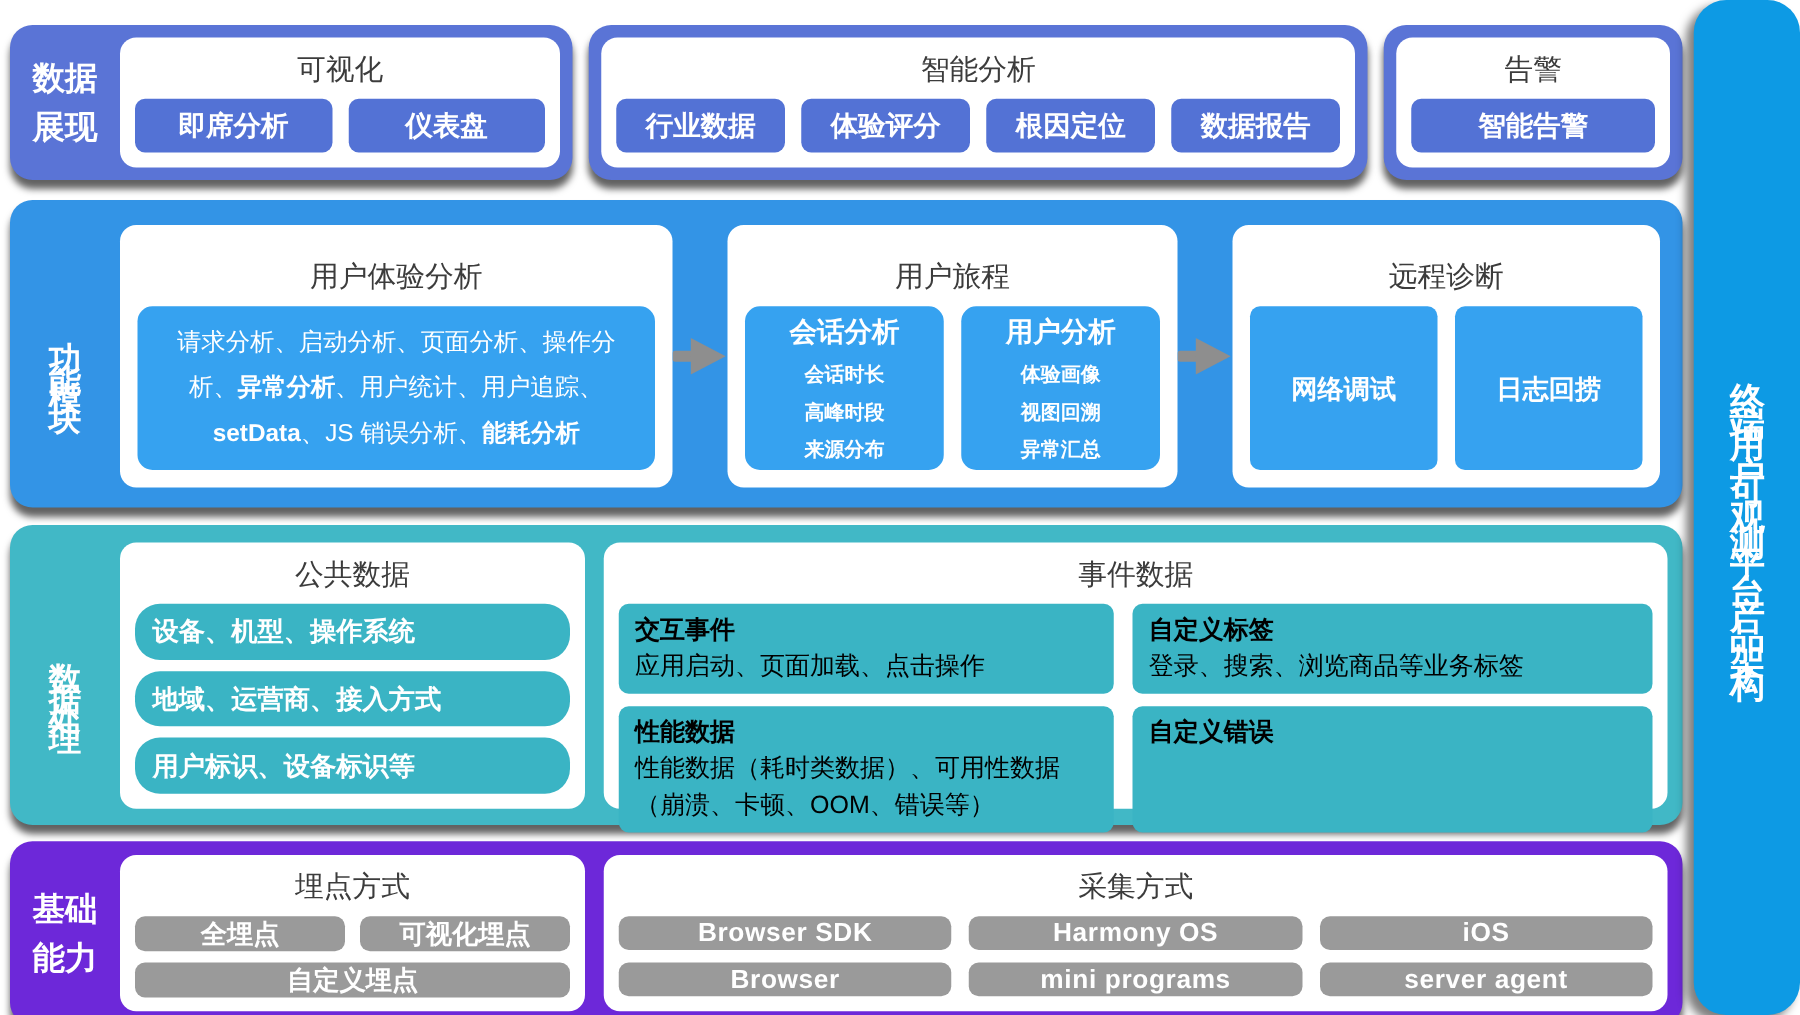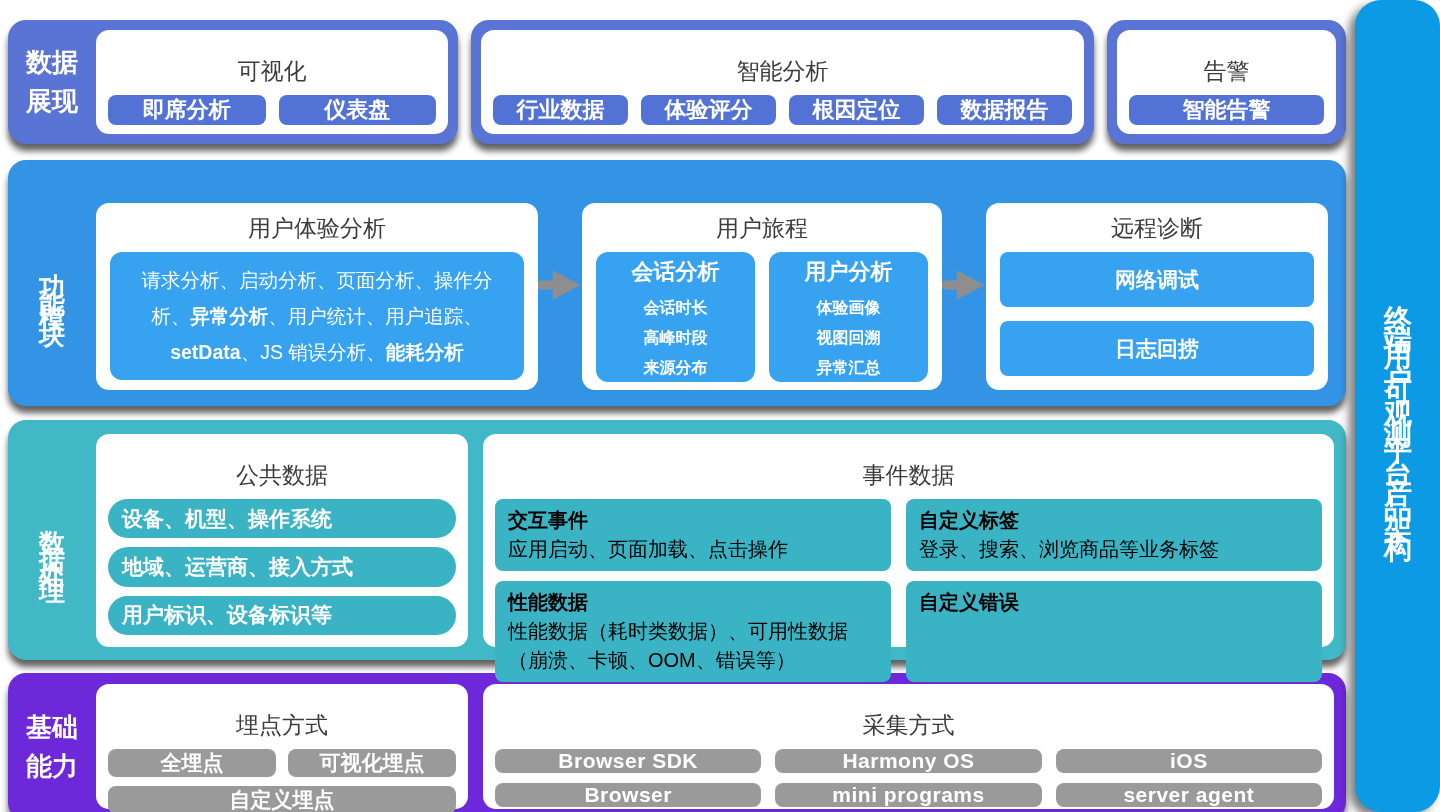--- a/index.html
+++ b/index.html
@@ -34,58 +34,58 @@
   .row1 { display: flex; gap: 13px; margin-bottom: 16px; }
   .row1 .band { height: 124px; background: #5a74d6; }
   .band-a { width: 450px; }
   .band-b { width: 623px; padding: 10px; }
   .band-c { flex: 1; padding: 10px; }
   .band-a .card { flex: 1; margin: 10px 10px 10px 0; }
 
   .card {
     background: #ffffff;
     border-radius: 13px;
-    padding: 22px 12px 12px;
+    padding: 6px 12px 12px;
     display: flex; flex-direction: column;
     width: 100%;
   }
   .card-title {
     text-align: center; font-size: 23px; color: #3c3c3c;
     padding: 4px 0 8px; flex: 0 0 auto;
   }
   .btn-row { display: flex; gap: 13px; flex: 1; }
   .btn {
     flex: 1; border-radius: 8px;
     display: flex; align-items: center; justify-content: center;
     color: #fff; font-weight: bold; font-size: 22px;
   }
   .btn-indigo { background: #5372d5; }
   .btn-gray   { background: #9a9a9a; }
 
   
   .row2 { height: 246px; background: #3394e6; margin-bottom: 14px; padding: 20px 10px 16px 0; align-items: stretch; }
-  .row2 .card { padding: 6px 14px 14px; margin-top: 23px; }
+  .row2 .card { padding: 22px 14px 14px; }
   .card-ux { width: 442px; }
   .card-journey { width: 360px; }
   .card-remote { width: 342px; }
   .arrow-slot { width: 44px; display: flex; align-items: center; justify-content: center; flex: 0 0 44px; }
 
   .blue-box {
     background: #36a2f0; border-radius: 12px; color: #fff;
     display: flex; flex-direction: column; justify-content: center;
   }
   .ux-body { flex: 1; text-align: center; padding: 10px 20px; font-size: 19.5px; line-height: 1.85; font-weight: 500; }
   .ux-body .bold { font-weight: 800; }
 
   .journey-boxes { flex: 1; display: flex; gap: 14px; }
   .journey-box { flex: 1; text-align: center; gap: 2px; }
   .journey-box .jt { font-size: 22px; font-weight: 800; line-height: 1.8; }
   .journey-box .jl { font-size: 16px; font-weight: 600; line-height: 1.75; }
 
-  .remote-body { flex: 1; display: flex; flex-direction: column; gap: 14px; }
+  .remote-body { flex: 1; display: flex; gap: 14px; }
   .remote-body .btn { font-size: 21px; }
   .btn-blue { background: #36a2f0; }
 
   
   .row3 { height: 240px; background: #41b8c6; margin-bottom: 13px; padding: 14px 12px 13px 0; }
   .row3 .cards { flex: 1; display: flex; gap: 15px; }
   .card-common { width: 372px; }
   .card-events { flex: 1; }
   .common-items { flex: 1; display: flex; flex-direction: column; gap: 9px; }
   .teal-item {

